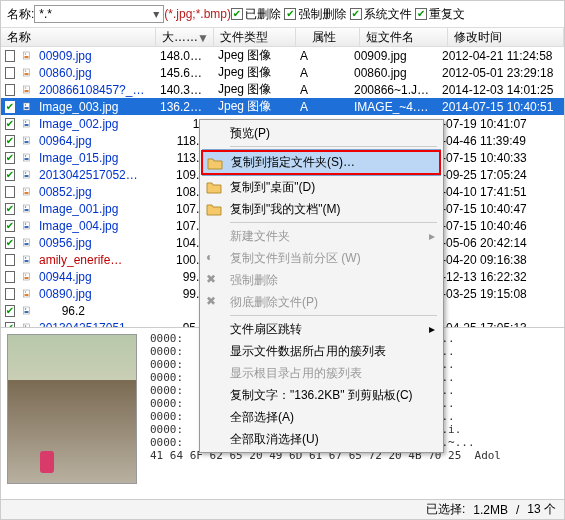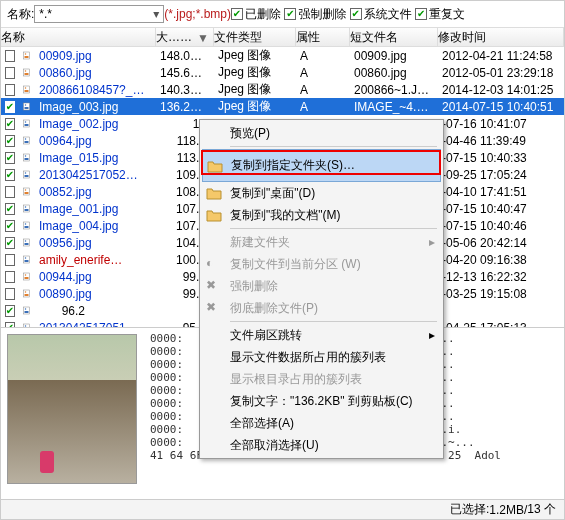--- a/index.html
+++ b/index.html
@@ -6,22 +6,22 @@
   body { margin: 0; width: 565px; height: 520px; background: #fff; overflow: hidden; border:1px solid #ccc; position:relative;}
   .top-bar { display: flex; align-items: center; padding: 4px 6px; }
   .top-bar .lbl { color:#000; }
   .filter-input { display:flex; align-items:center; background:#fff; border:1px solid #999; padding:1px 4px; width:130px; justify-content:space-between;}
   .filter-input .chev { color:#555;}
   .ext-label { color:#b91c1c;}
   .chk { display:inline-flex; align-items:center; gap:2px; }
   .chk .box { width:12px; height:12px; border:1px solid #666; background:#fff; display:inline-flex; align-items:center; justify-content:center; font-size:10px; line-height:1;}
   .chk .box.on::after { content:"✔"; color:#090; font-size:10px; }
   .columns { display:flex; height:20px; border-top:1px solid #ddd; border-bottom:1px solid #ddd; background:linear-gradient(#fdfdfd,#ececec);}
-  .col { border-right:1px solid #ddd; padding:2px 0; position:relative; display:flex; align-items:center;}
-  .col-name{width:155px;} .col-size{width:58px;} .col-type{width:82px;} .col-attr{width:54px;} .col-short{width:88px;} .col-mod{flex:1;}
+  .col { border-right:1px solid #ddd; padding:2px 6px; position:relative; display:flex; align-items:center;}
+  .col-name{width:155px;} .col-size{width:58px;} .col-type{width:82px;} .col-attr{width:54px;margin-left:10px;} .col-short{width:88px;} .col-mod{flex:1;}
   .sort-glyph{position:absolute; right:4px; top:3px; color:#666;}
   .rows { height: 280px; overflow:hidden;}
   .row { display:flex; height:17px; align-items:center;}
   .row.sel { background:#1f6fd8; color:#fff;}
   .cell { padding:0 4px; overflow:hidden; white-space:nowrap; text-overflow:ellipsis;}
   .c-chk{width:18px; display:flex; justify-content:center;}
   .rchk{ width:12px; height:12px; border:1px solid #666; background:#fff; display:inline-flex; align-items:center; justify-content:center;}
   .rchk.on::after{content:"✔"; font-size:10px; color:#090;}
   .row.sel .rchk{border-color:#fff;}
   .c-ico{width:16px; display:flex; justify-content:center;}
@@ -35,27 +35,27 @@
   .fname-red{color:#c00000;}
   .bottom-area{display:flex; height:170px; border-top:1px solid #ccc;}
   .thumb{width:145px; padding:6px;}
   .thumb-img{width:130px; height:150px; border:1px solid #999; background:#ddd; display:flex; flex-direction:column;}
   .sky{flex:0 0 45px; background:linear-gradient(#b8c8aa,#c9ceb5);}
   .road{flex:1; background:linear-gradient(#7a6a52,#b8b0a0); position:relative;}
   .kid{width:14px; height:22px; background:#d83a6a; position:absolute; bottom:10px; left:32px; border-radius:3px;}
   .hex{flex:1; font-family:monospace; font-size:11px; white-space:pre; padding:4px 0 0 4px; color:#333; overflow:hidden;}
   .ctx-menu{position:absolute; top:118px; left:198px; width:245px; background:#f4f4f4; border:1px solid #999; box-shadow:2px 2px 4px rgba(0,0,0,.3); padding:2px;}
   .ctx-menu .mi{display:flex; align-items:center; height:22px; padding:0 20px 0 28px; position:relative;}
-  .ctx-menu .mi.hl{background:#bcd7f5; border:1px solid #7aa7d6; height:33px;}
+  .ctx-menu .mi.hl{background:#bcd7f5; border:1px solid #7aa7d6; height:27px;}
   .ctx-menu .sep{height:1px; background:#ccc; margin:2px 4px 2px 28px;}
   .ctx-menu .mi .arrow{position:absolute; right:6px;}
   .ctx-menu .mi.disabled{color:#999;}
   .ctx-menu .ico{position:absolute; left:4px; width:16px; height:16px; display:inline-block;}
   .red-callout{position:absolute; border:2px solid #e00; top:149px; left:200px; width:240px; height:25px; pointer-events:none;}
-  .status{position:absolute; bottom:0; right:0; height:20px; display:flex; align-items:center; padding:0 8px; background:#f4f4f4; border-top:1px solid #ccc; width:100%; justify-content:flex-end; gap:0;}
+  .status{position:absolute; bottom:0; right:0; height:20px; display:flex; align-items:center; padding:0 8px; background:#f4f4f4; border-top:1px solid #ccc; width:100%; justify-content:flex-end; gap:8px;}
   .folder-ico{width:16px;height:16px;}
 </style>
 </head>
 <body>
 
 <div class="top-bar">
   <span class="lbl">名称:</span>
   <div class="filter-input">
     <span>*.*</span>
     <span class="chev">▾</span>
@@ -180,21 +180,21 @@
           <rect x="1" y="1" width="12" height="14" fill="#fff" stroke="#888"></rect>
           <rect x="3" y="9" width="8" height="4" fill="#3a6fb8"></rect>
           <circle cx="5" cy="5" r="1.5" fill="#3a6fb8"></circle>
         </svg>
       </span>
       <span class="cell c-name ">Image_002.jpg</span>
       <span class="cell c-size">12</span>
       <span class="cell c-type"></span>
       <span class="cell c-attr"></span>
       <span class="cell c-short"></span>
-      <span class="cell c-mod">-07-16 10:41:07</span>
+      <span class="cell c-mod">-07-19 10:41:07</span>
     </div>
     <div class="row">
       <span class="cell c-chk">
         <span class="rchk on"></span>
       </span>
       <span class="cell c-ico">
         <svg class="fico" viewBox="0 0 16 16">
           <rect x="1" y="1" width="12" height="14" fill="#fff" stroke="#888"></rect>
           <rect x="3" y="9" width="8" height="4" fill="#3a6fb8"></rect>
           <circle cx="5" cy="5" r="1.5" fill="#3a6fb8"></circle>

